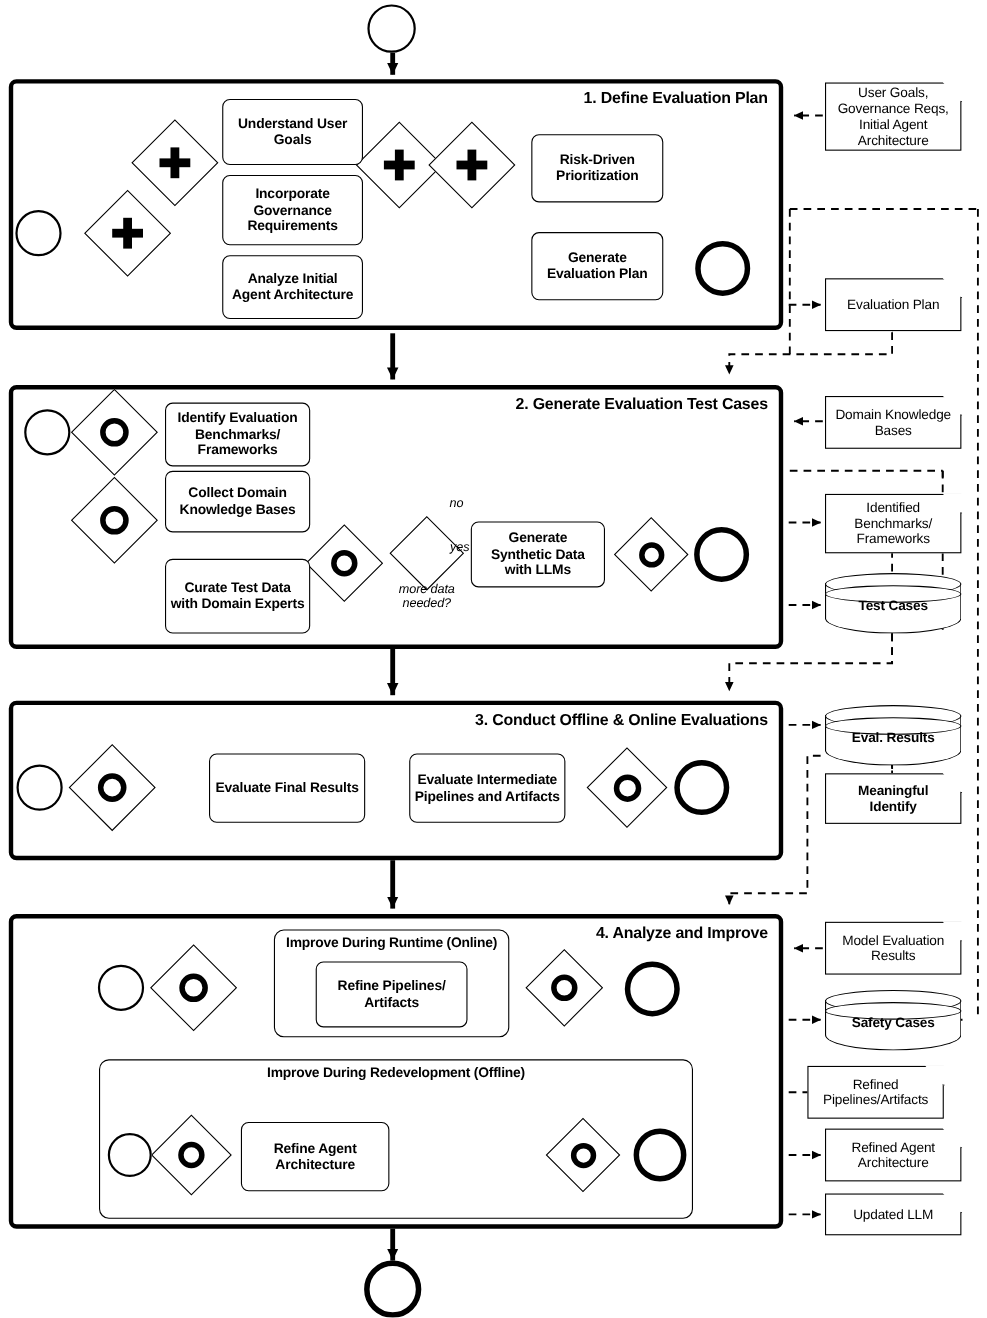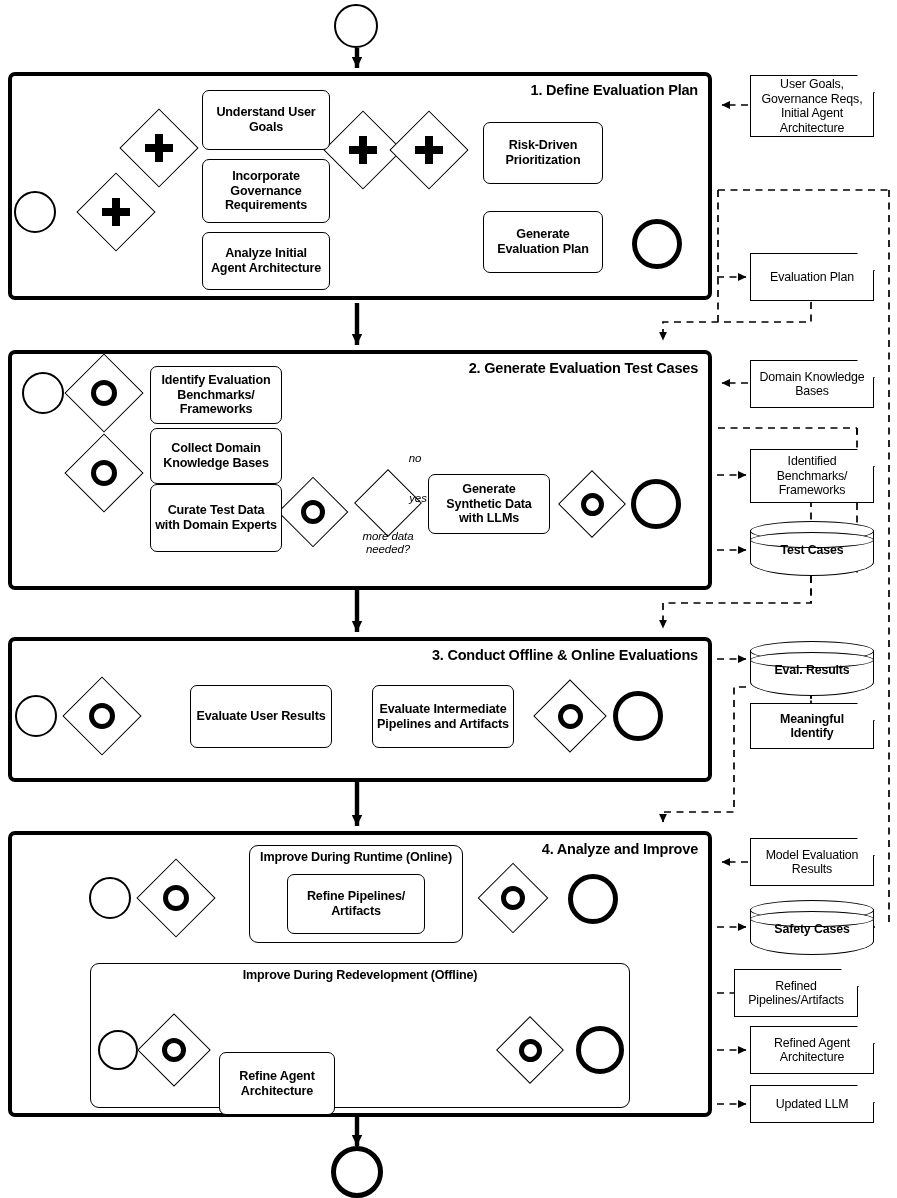--- a/index.html
+++ b/index.html
@@ -250,21 +250,21 @@
   </div>
   <div class="gw" style="left:568px;top:480px;width:48px;height:48px;">
     <div class="dia"></div>
     <div class="mark">
         <span class="ring" style="width:23px;height:23px;"></span>
       </div>
   </div>
 
   <div class="task" style="left:150px;top:366px;width:132px;height:58px;">Identify Evaluation Benchmarks/ Frameworks</div>
   <div class="task" style="left:150px;top:428px;width:132px;height:56px;">Collect Domain Knowledge Bases</div>
-  <div class="task" style="left:150px;top:484px;width:132px;height:68px;">Curate Test Data with Domain Experts</div>
+  <div class="task" style="left:150px;top:508px;width:132px;height:68px;">Curate Test Data with Domain Experts</div>
   <div class="task" style="left:428px;top:474px;width:122px;height:60px;">Generate Synthetic Data with LLMs</div>
 
   <div class="ev end" style="left:631px;top:479px;width:50px;height:50px;"></div>
 
   <div class="flab" style="left:398px;top:452px;width:34px;">no</div>
   <div class="flab" style="left:404px;top:492px;width:28px;">yes</div>
   <div class="flab" style="left:344px;top:530px;width:88px;">more data needed?</div>
 
   <div class="pool" style="left:8px;top:637px;width:704px;height:145px;">
     <div class="pool-title" style="width:280px;">3. Conduct Offline &amp; Online Evaluations</div>
@@ -278,21 +278,21 @@
         <span class="ring" style="width:26px;height:26px;"></span>
       </div>
   </div>
   <div class="gw" style="left:544px;top:690px;width:52px;height:52px;">
     <div class="dia"></div>
     <div class="mark">
         <span class="ring" style="width:25px;height:25px;"></span>
       </div>
   </div>
 
-  <div class="task" style="left:190px;top:685px;width:142px;height:63px;">Evaluate User Results</div>
+  <div class="task" style="left:190px;top:685px;width:142px;height:63px;">Evaluate Final Results</div>
   <div class="task" style="left:372px;top:685px;width:142px;height:63px;">Evaluate Intermediate Pipelines and Artifacts</div>
 
   <div class="ev end" style="left:613px;top:691px;width:50px;height:50px;"></div>
 
   <div class="pool" style="left:8px;top:831px;width:704px;height:286px;">
     <div class="pool-title">4. Analyze and Improve</div>
   </div>
 
   <div class="ev start" style="left:89px;top:877px;width:42px;height:42px;"></div>
 
@@ -328,21 +328,21 @@
         <span class="ring" style="width:24px;height:24px;"></span>
       </div>
   </div>
   <div class="gw" style="left:506px;top:1026px;width:48px;height:48px;">
     <div class="dia"></div>
     <div class="mark">
         <span class="ring" style="width:23px;height:23px;"></span>
       </div>
   </div>
 
-  <div class="task" style="left:219px;top:1052px;width:116px;height:63px;">Refine Agent Architecture</div>
+  <div class="task" style="left:219px;top:1020px;width:135px;height:63px;">Refine Agent Architecture</div>
 
   <div class="ev end" style="left:576px;top:1026px;width:48px;height:48px;"></div>
 
   <div class="ev start" style="left:334px;top:4px;width:44px;height:44px;"></div>
   <div class="ev end" style="left:331px;top:1146px;width:52px;height:52px;"></div>
 
   <div class="doc" style="left:750px;top:75px;width:124px;height:62px;">
     <span class="foldcut"></span>
     <span class="doc-inner">User Goals, Governance Reqs, Initial Agent Architecture</span>
   </div>

